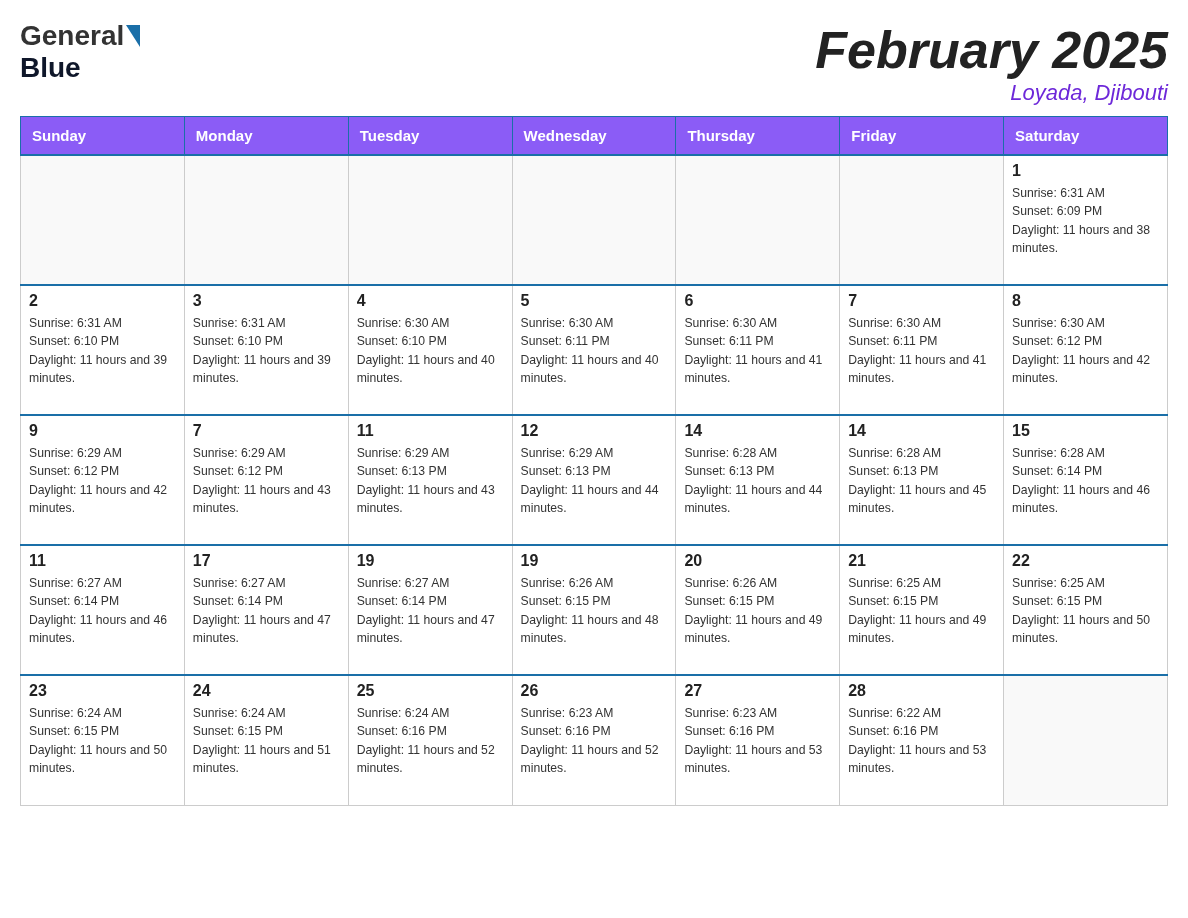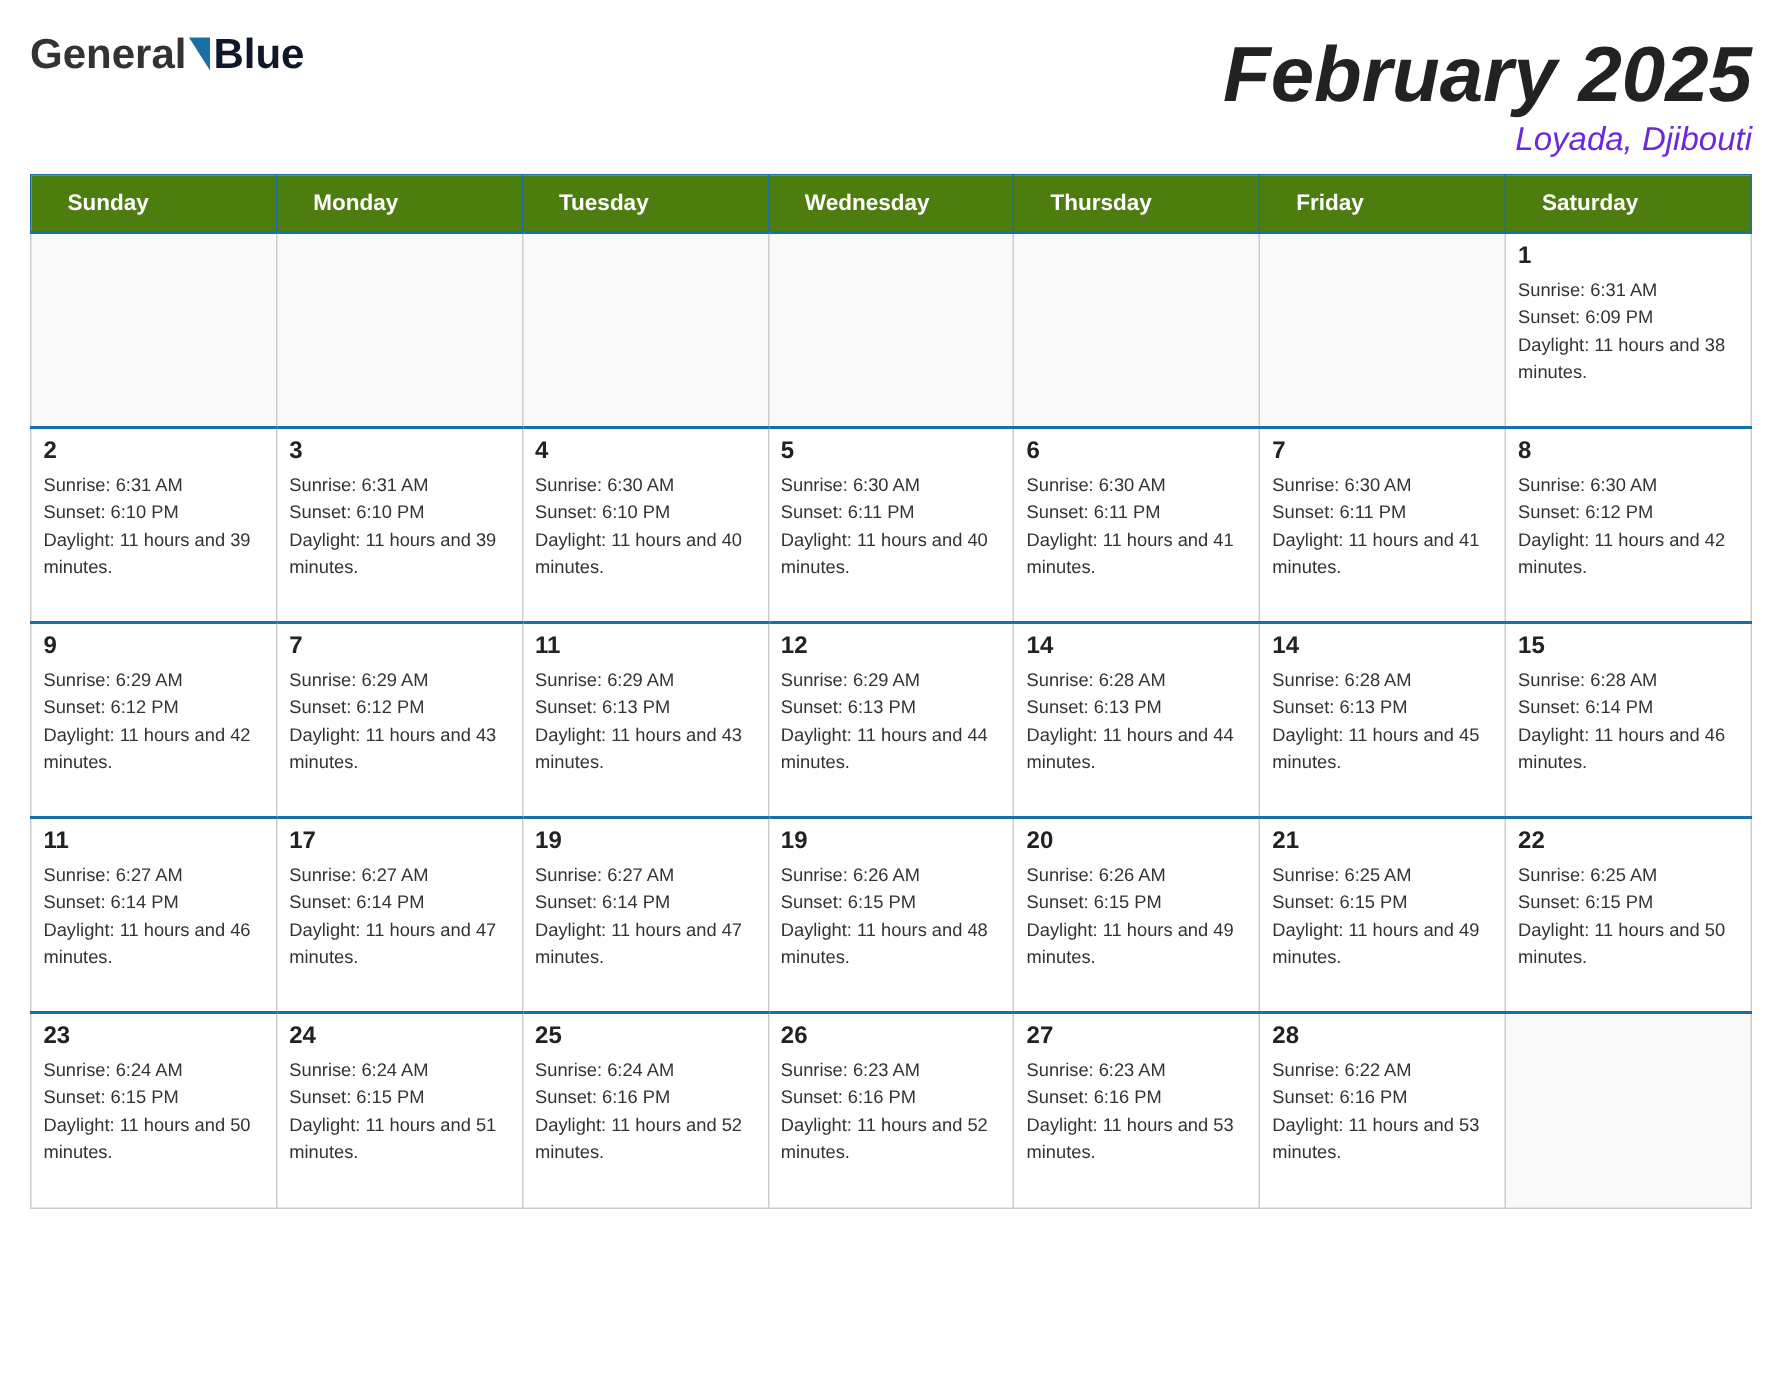--- a/index.html
+++ b/index.html
@@ -11,21 +11,21 @@
       min-height: 918px;
     }
     .header {
       display: flex;
       justify-content: space-between;
       align-items: flex-start;
       margin-bottom: 10px;
     }
     .logo {
       display: flex;
-      flex-direction: row;
+      flex-direction: column;
       align-items: flex-start;
     }
     .logo-text {
       display: flex;
       align-items: center;
       font-size: 28px;
       font-weight: bold;
       color: #333;
     }
     .logo-general { color: #333; }
@@ -44,25 +44,25 @@
     .title-area { text-align: right; font-style: italic; }
     .month-title { font-size: 52px; font-weight: bold; color: #222; }
     .location { font-size: 22px; color: #6d28d9; }
 
     .calendar {
       width: 100%;
       border-collapse: collapse;
       table-layout: fixed;
     }
     .calendar thead th {
-      background-color: #4d7c0f;
+      background-color: #8b5cf6;
       color: #fff;
       font-size: 15px;
       font-weight: bold;
-      padding: 10px 24px;
+      padding: 10px 11px;
       text-align: left;
       border: 1px solid #1a6fa8;
     }
     .calendar tbody td {
       vertical-align: top;
       border: 1px solid #ccc;
       border-top: 2px solid #1a6fa8;
       padding: 6px 8px;
       height: 130px;
       font-size: 12.5px;

